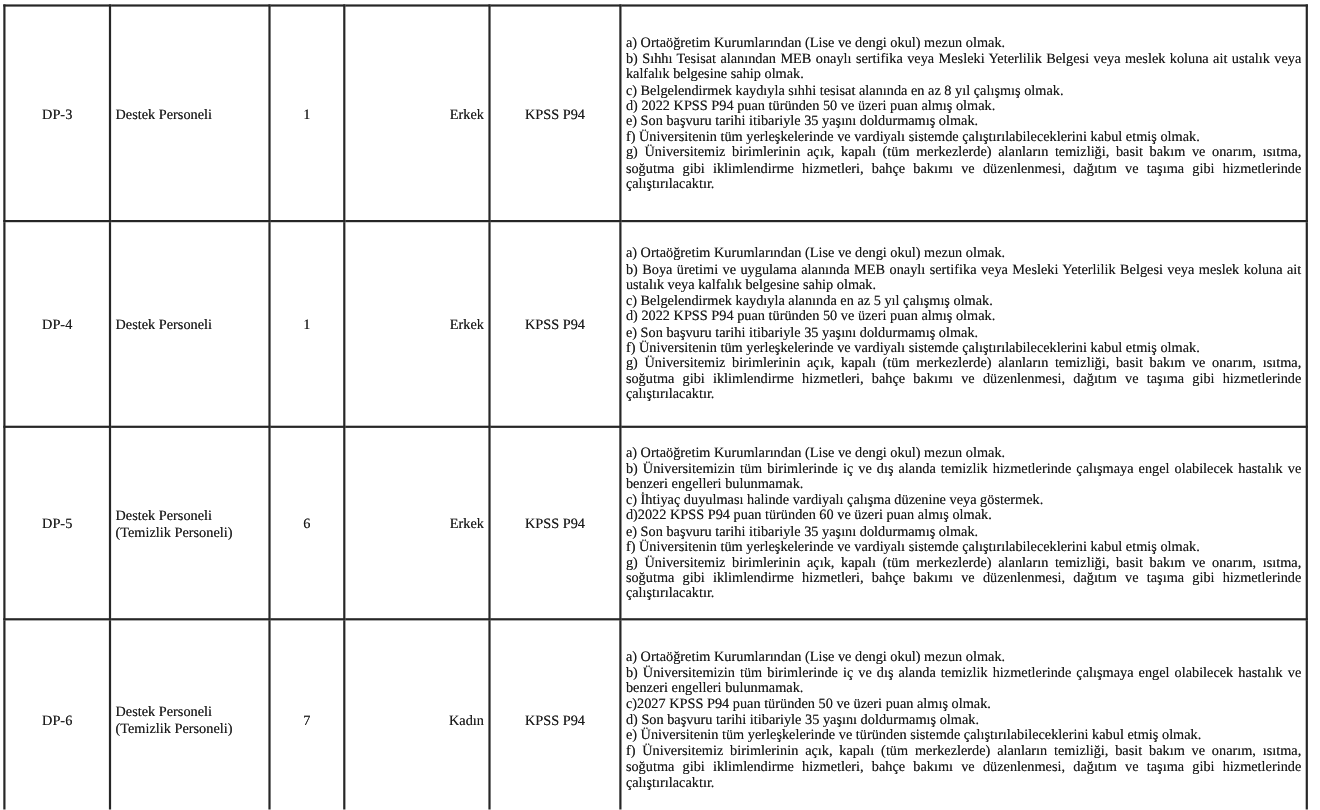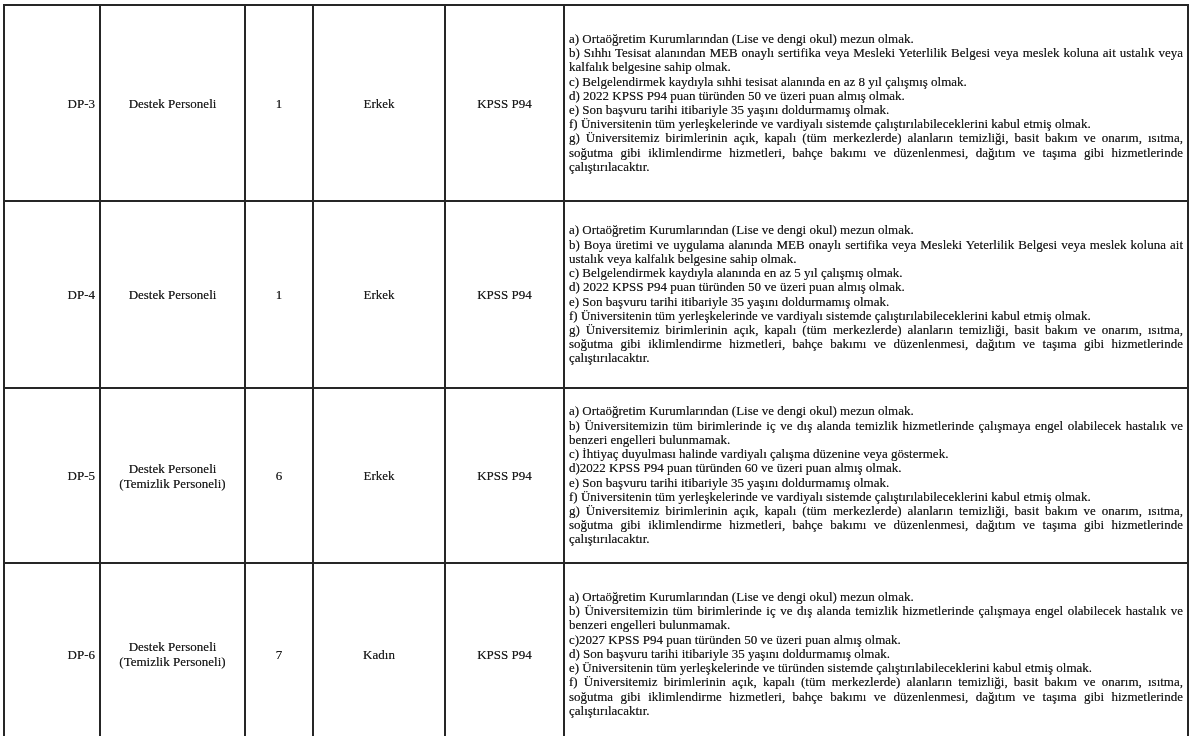--- a/index.html
+++ b/index.html
@@ -29,24 +29,24 @@
   table.grid td {
     border: 2px solid #262626;
     vertical-align: middle;
     font-size: 13px;
     line-height: 15px;
     color: #1b1b1b;
     padding: 12px 4px;
     overflow: hidden;
     text-shadow: 0 0 0.5px rgba(20,20,20,0.65);
   }
-  td.c-code   { width: 86px;  text-align: right; }
-  td.c-title  { width: 135px; text-align: center; }
+  td.c-code   { width: 86px;  text-align: center; }
+  td.c-title  { width: 135px; text-align: left; }
   td.c-count  { width: 58px;  text-align: center; }
-  td.c-gender { width: 122px; text-align: center; }
+  td.c-gender { width: 122px; text-align: right; }
   td.c-kpss   { width: 109px; text-align: center; }
   td.c-reqs   { text-align: left; font-size: 12.8px; }
   td.c-reqs .req-line {
     text-align: justify;
     line-height: 14.2px;
   }
   tr.row-1 { height: 196px; }
   tr.row-2 { height: 187px; }
   tr.row-3 { height: 175px; }
   tr.row-4 { height: 182px; }

